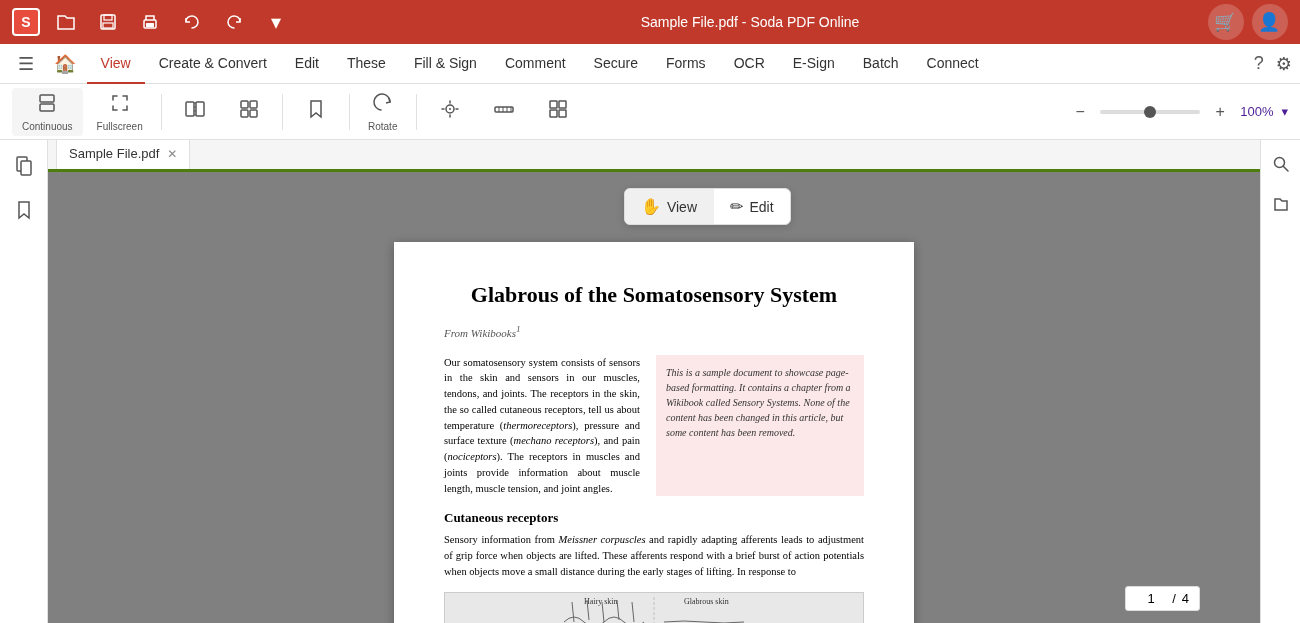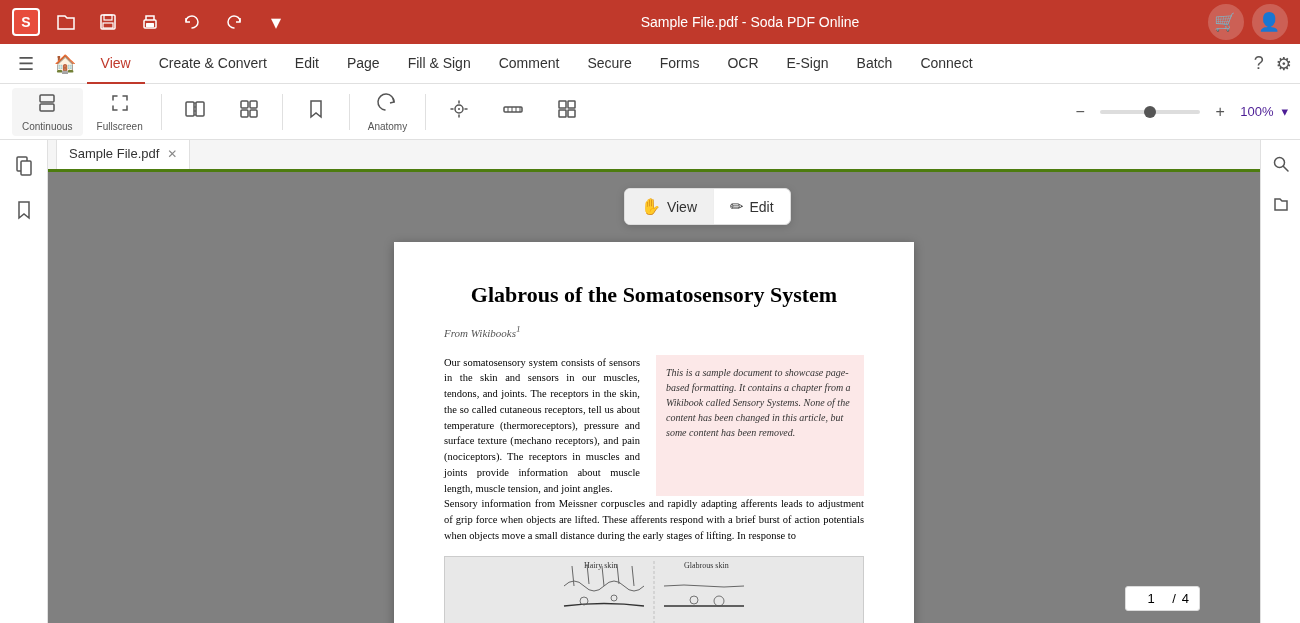--- a/index.html
+++ b/index.html
@@ -191,21 +191,21 @@
       color: #555;
       margin-bottom: 16px;
       font-style: italic;
     }
     .pdf-body-text {
       font-size: 10.5px;
       line-height: 1.5;
       color: #000;
       text-align: justify;
     }
-    .pdf-italic { }
+    .pdf-italic { font-style: italic; }
     .pdf-section-title {
       font-size: 13px;
       font-weight: bold;
       margin: 14px 0 6px 0;
     }
     .pdf-two-col {
       display: flex;
       gap: 16px;
     }
     .pdf-left-col { flex: 1; }
@@ -331,21 +331,21 @@
     <div class="user-icon">👤</div>
   </div>
 </div>
 
 <div class="menu-bar">
   <div class="menu-hamburger">☰</div>
   <div class="menu-home">🏠</div>
   <div class="menu-item active">View</div>
   <div class="menu-item">Create &amp; Convert</div>
   <div class="menu-item">Edit</div>
-  <div class="menu-item">Page</div>
+  <div class="menu-item">These</div>
   <div class="menu-item">Fill &amp; Sign</div>
   <div class="menu-item">Comment</div>
   <div class="menu-item">Secure</div>
   <div class="menu-item">Forms</div>
   <div class="menu-item">OCR</div>
   <div class="menu-item">E-Sign</div>
   <div class="menu-item">Batch</div>
   <div class="menu-item">Connect</div>
   <div class="menu-right">
     <div class="menu-right-icon">?</div>
@@ -400,21 +400,21 @@
     </div>
   </div>
   <div class="toolbar-separator"></div>
   <div class="toolbar-btn">
     <div class="toolbar-btn-icon">
       <svg width="22" height="22" viewBox="0 0 22 22" fill="none">
           <path d="M18 10A8 8 0 1 0 9 18" stroke="#555" stroke-width="1.5" stroke-linecap="round"></path>
           <polyline points="17,6 18,10 14,11" stroke="#555" stroke-width="1.5" fill="none"></polyline>
         </svg>
     </div>
-    <div class="toolbar-btn-label">Anatomy</div>
+    <div class="toolbar-btn-label">Rotate</div>
   </div>
   <div class="toolbar-separator"></div>
   <div class="toolbar-btn">
     <div class="toolbar-btn-icon">
       <svg width="22" height="22" viewBox="0 0 22 22" fill="none">
           <circle cx="11" cy="11" r="4" stroke="#555" stroke-width="1.5"></circle>
           <circle cx="11" cy="11" r="1" fill="#555"></circle>
           <path d="M11 3v2M11 17v2M3 11h2M17 11h2" stroke="#555" stroke-width="1.5" stroke-linecap="round"></path>
         </svg>
     </div>
@@ -495,20 +495,21 @@
         <div class="pdf-title">Glabrous of the Somatosensory System</div>
         <div class="pdf-source">
           <em>From Wikibooks<sup>1</sup></em>
         </div>
         <div class="pdf-two-col">
           <div class="pdf-left-col">
             <div class="pdf-body-text">Our somatosensory system consists of sensors in the skin and sensors in our muscles, tendons, and joints. The receptors in the skin, the so called cutaneous receptors, tell us about temperature (<span class="pdf-italic">thermoreceptors</span>), pressure and surface texture (<span class="pdf-italic">mechano receptors</span>), and pain (<span class="pdf-italic">nociceptors</span>). The receptors in muscles and joints provide information about muscle length, muscle tension, and joint angles.</div>
           </div>
           <div class="pdf-right-col">This is a sample document to showcase page-based formatting. It contains a chapter from a Wikibook called Sensory Systems. None of the content has been changed in this article, but some content has been removed.</div>
         </div>
+        <div class="pdf-section-title">Cutaneous receptors</div>
         <div class="pdf-body-text">Sensory information from <span class="pdf-italic">Meissner corpuscles</span> and rapidly adapting afferents leads to adjustment of grip force when objects are lifted. These afferents respond with a brief burst of action potentials when objects move a small distance during the early stages of lifting. In response to</div>
         <div class="pdf-image-area">
           <div class="pdf-figure">
             <div class="pdf-figure-img">
 
               <svg width="200" height="80" viewBox="0 0 200 80">
                 <text x="30" y="12" font-size="8" fill="#333">Hairy skin</text>
                 <text x="130" y="12" font-size="8" fill="#333">Glabrous skin</text>
                 <line x1="100" y1="5" x2="100" y2="75" stroke="#999" stroke-width="0.5" stroke-dasharray="3,2"></line>
 

